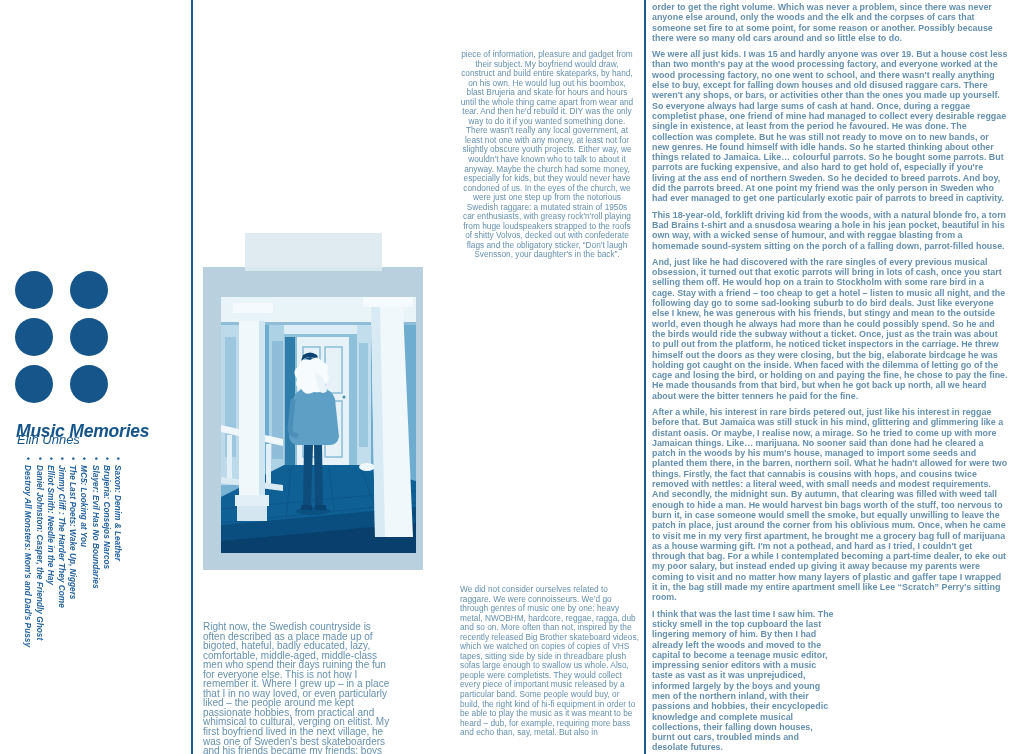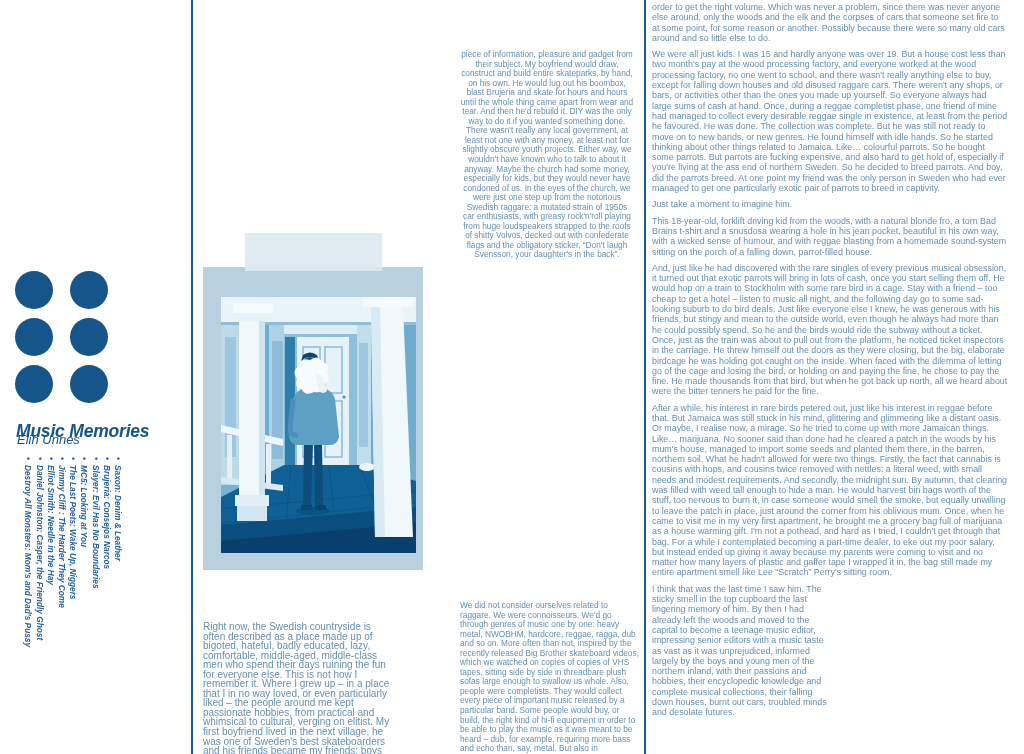--- a/index.html
+++ b/index.html
@@ -20,23 +20,23 @@
   .tracklist li{font-size:8.3px;line-height:11.2px;font-weight:bold;font-style:italic;color:#2463a0;white-space:nowrap;}
   .tracklist .blt{display:inline-block;width:8px;}
   
   .tape{position:absolute;left:245px;top:233px;width:137px;height:38px;background:#dde9f0;opacity:.9;}
   .mat{position:absolute;left:203px;top:267px;width:220px;height:303px;background:#b9d0de;margin:0;}
   .mat svg{position:absolute;left:18px;top:30px;}
   
   .col{position:absolute;color:#6590af;text-align:left;}
   .col1{left:203px;top:610px;width:190px;font-size:10px;line-height:9.55px;margin-top:12px;}
   .col2a{left:460px;top:50px;width:174px;font-size:8.3px;line-height:9.55px;text-align:center;}
-  .col2b{left:460px;top:585px;width:181px;font-size:8.3px;line-height:9.55px;margin-top:16px;}
+  .col2b{left:460px;top:585px;width:181px;font-size:8.3px;line-height:9.55px;}
   .col3{left:652px;top:2px;width:368px;font-size:8.9px;line-height:10.3px;}
-  .col3 p{margin:0 12px 6px 0;}
+  .col3 p{margin:0 12px 6px 0;font-weight:bold;}
   .col3 p.narrow{width:183px;}
 </style>
 </head>
 <body>
 
 <div class="page">
 
   <span class="dot" style="left:15px;top:271px"></span>
   <span class="dot" style="left:70px;top:271px"></span>
   <span class="dot" style="left:15px;top:318px"></span>
@@ -134,20 +134,19 @@
   </figure>
   <div class="tape"></div>
 
   <div class="col col2a">piece of information, pleasure and gadget from their subject. My boyfriend would draw, construct and build entire skateparks, by hand, on his own. He would lug out his boombox, blast Brujeria and skate for hours and hours until the whole thing came apart from wear and tear. And then he'd rebuild it. DIY was the only way to do it if you wanted something done. There wasn't really any local government, at least not one with any money, at least not for slightly obscure youth projects. Either way, we wouldn't have known who to talk to about it anyway. Maybe the church had some money, especially for kids, but they would never have condoned of us. In the eyes of the church, we were just one step up from the notorious Swedish raggare: a mutated strain of 1950s car enthusiasts, with greasy rock'n'roll playing from huge loudspeakers strapped to the roofs of shitty Volvos, decked out with confederate flags and the obligatory sticker, “Don't laugh Svensson, your daughter's in the back”.</div>
   <div class="col col1">Right now, the Swedish countryside is often described as a place made up of bigoted, hateful, badly educated, lazy, comfortable, middle-aged, middle-class men who spend their days ruining the fun for everyone else. This is not how I remember it. Where I grew up – in a place that I in no way loved, or even particularly liked – the people around me kept passionate hobbies, from practical and whimsical to cultural, verging on elitist. My first boyfriend lived in the next village, he was one of Sweden's best skateboarders and his friends became my friends: boys and young men who immersed themselves in their interests with a violent passion. They would go from one hobby to the next only after they'd exhausted every possible</div>
   <div class="col col2b">We did not consider ourselves related to raggare. We were connoisseurs. We'd go through genres of music one by one: heavy metal, NWOBHM, hardcore, reggae, ragga, dub and so on. More often than not, inspired by the recently released Big Brother skateboard videos, which we watched on copies of copies of VHS tapes, sitting side by side in threadbare plush sofas large enough to swallow us whole. Also, people were completists. They would collect every piece of important music released by a particular band. Some people would buy, or build, the right kind of hi-fi equipment in order to be able to play the music as it was meant to be heard – dub, for example, requiring more bass and echo than, say, metal. But also in</div>
 
   <div class="col col3">
     <p>order to get the right volume. Which was never a problem, since there was never anyone else around, only the woods and the elk and the corpses of cars that someone set fire to at some point, for some reason or another. Possibly because there were so many old cars around and so little else to do.</p>
     <p>We were all just kids. I was 15 and hardly anyone was over 19. But a house cost less than two month's pay at the wood processing factory, and everyone worked at the wood processing factory, no one went to school, and there wasn't really anything else to buy, except for falling down houses and old disused raggare cars. There weren't any shops, or bars, or activities other than the ones you made up yourself. So everyone always had large sums of cash at hand. Once, during a reggae completist phase, one friend of mine had managed to collect every desirable reggae single in existence, at least from the period he favoured. He was done. The collection was complete. But he was still not ready to move on to new bands, or new genres. He found himself with idle hands. So he started thinking about other things related to Jamaica. Like… colourful parrots. So he bought some parrots. But parrots are fucking expensive, and also hard to get hold of, especially if you're living at the ass end of northern Sweden. So he decided to breed parrots. And boy, did the parrots breed. At one point my friend was the only person in Sweden who had ever managed to get one particularly exotic pair of parrots to breed in captivity.</p>
-    <p>Just take a moment to imagine him.</p>
     <p>This 18-year-old, forklift driving kid from the woods, with a natural blonde fro, a torn Bad Brains t-shirt and a snusdosa wearing a hole in his jean pocket, beautiful in his own way, with a wicked sense of humour, and with reggae blasting from a homemade sound-system sitting on the porch of a falling down, parrot-filled house.</p>
     <p>And, just like he had discovered with the rare singles of every previous musical obsession, it turned out that exotic parrots will bring in lots of cash, once you start selling them off. He would hop on a train to Stockholm with some rare bird in a cage. Stay with a friend – too cheap to get a hotel – listen to music all night, and the following day go to some sad-looking suburb to do bird deals. Just like everyone else I knew, he was generous with his friends, but stingy and mean to the outside world, even though he always had more than he could possibly spend. So he and the birds would ride the subway without a ticket. Once, just as the train was about to pull out from the platform, he noticed ticket inspectors in the carriage. He threw himself out the doors as they were closing, but the big, elaborate birdcage he was holding got caught on the inside. When faced with the dilemma of letting go of the cage and losing the bird, or holding on and paying the fine, he chose to pay the fine. He made thousands from that bird, but when he got back up north, all we heard about were the bitter tenners he paid for the fine.</p>
     <p>After a while, his interest in rare birds petered out, just like his interest in reggae before that. But Jamaica was still stuck in his mind, glittering and glimmering like a distant oasis. Or maybe, I realise now, a mirage. So he tried to come up with more Jamaican things. Like… marijuana. No sooner said than done had he cleared a patch in the woods by his mum's house, managed to import some seeds and planted them there, in the barren, northern soil. What he hadn't allowed for were two things. Firstly, the fact that cannabis is cousins with hops, and cousins twice removed with nettles: a literal weed, with small needs and modest requirements. And secondly, the midnight sun. By autumn, that clearing was filled with weed tall enough to hide a man. He would harvest bin bags worth of the stuff, too nervous to burn it, in case someone would smell the smoke, but equally unwilling to leave the patch in place, just around the corner from his oblivious mum. Once, when he came to visit me in my very first apartment, he brought me a grocery bag full of marijuana as a house warming gift. I'm not a pothead, and hard as I tried, I couldn't get through that bag. For a while I contemplated becoming a part-time dealer, to eke out my poor salary, but instead ended up giving it away because my parents were coming to visit and no matter how many layers of plastic and gaffer tape I wrapped it in, the bag still made my entire apartment smell like Lee “Scratch” Perry's sitting room.</p>
     <p class="narrow">I think that was the last time I saw him. The sticky smell in the top cupboard the last lingering memory of him. By then I had already left the woods and moved to the capital to become a teenage music editor, impressing senior editors with a music taste as vast as it was unprejudiced, informed largely by the boys and young men of the northern inland, with their passions and hobbies, their encyclopedic knowledge and complete musical collections, their falling down houses, burnt out cars, troubled minds and desolate futures.</p>
   </div>
 
 </div>
 
 </body></html>

